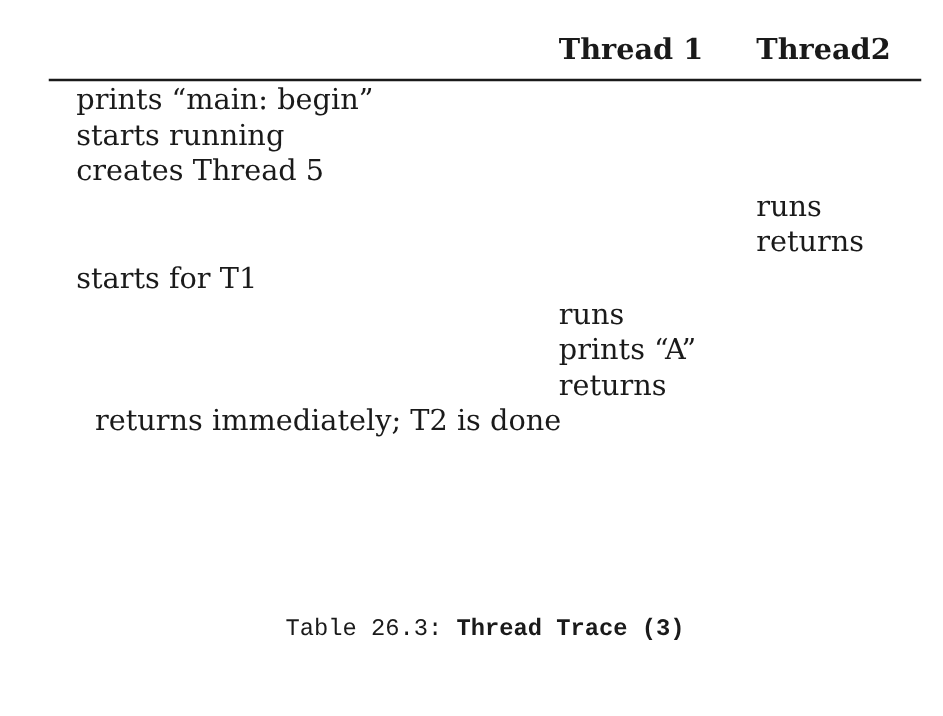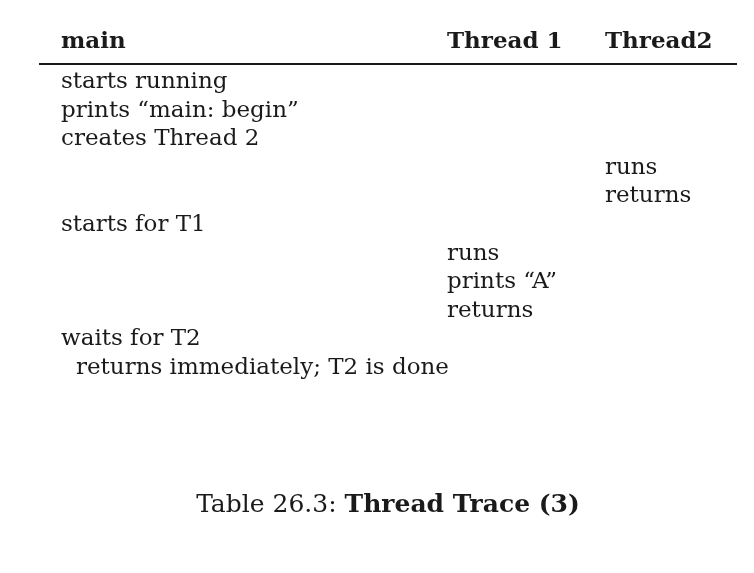--- a/index.html
+++ b/index.html
@@ -50,73 +50,70 @@
   }
   .cell.italic {
     text-align: right;
   }
   .caption {
     position: absolute;
     top: 488px;
     left: 39px;
     width: 698px;
     text-align: center;
-    font-size: 25px;
+    font-size: 19px;
     line-height: 31px;
     white-space: nowrap;
+    font-family: Liberation Mono, monospace;
   }
   .caption .bold {
     font-weight: bold;
   }
 </style>
 </head>
 <body>
 
 <div class="page">
 
   <div class="thead">
-    <span class="col-main">main</span>
     <span class="col-t1">Thread 1</span>
     <span class="col-t2">Thread2</span>
   </div>
 
   <div class="rule"></div>
 
   <div class="tbody">
     <div class="row">
+      <span class="cell col-main">prints “main: begin”</span>
+    </div>
+    <div class="row">
       <span class="cell col-main">starts running</span>
     </div>
     <div class="row">
-      <span class="cell col-main">prints “main: begin”</span>
-    </div>
-    <div class="row">
-      <span class="cell col-main">creates Thread 2</span>
+      <span class="cell col-main">creates Thread 5</span>
     </div>
     <div class="row">
       <span class="cell col-t2">runs</span>
     </div>
     <div class="row">
       <span class="cell col-t2">returns</span>
     </div>
     <div class="row">
       <span class="cell col-main">starts for T1</span>
     </div>
     <div class="row">
       <span class="cell col-t1">runs</span>
     </div>
     <div class="row">
       <span class="cell col-t1">prints “A”</span>
     </div>
     <div class="row">
       <span class="cell col-t1">returns</span>
     </div>
     <div class="row">
-      <span class="cell col-main">waits for T2</span>
-    </div>
-    <div class="row">
       <span class="cell col-main-indent cell italic">returns immediately; T2 is done</span>
     </div>
   </div>
 
   <div class="caption">
     <span>Table 26.3: </span><span class="bold">Thread Trace (3)</span>
   </div>
 
 </div>
 

